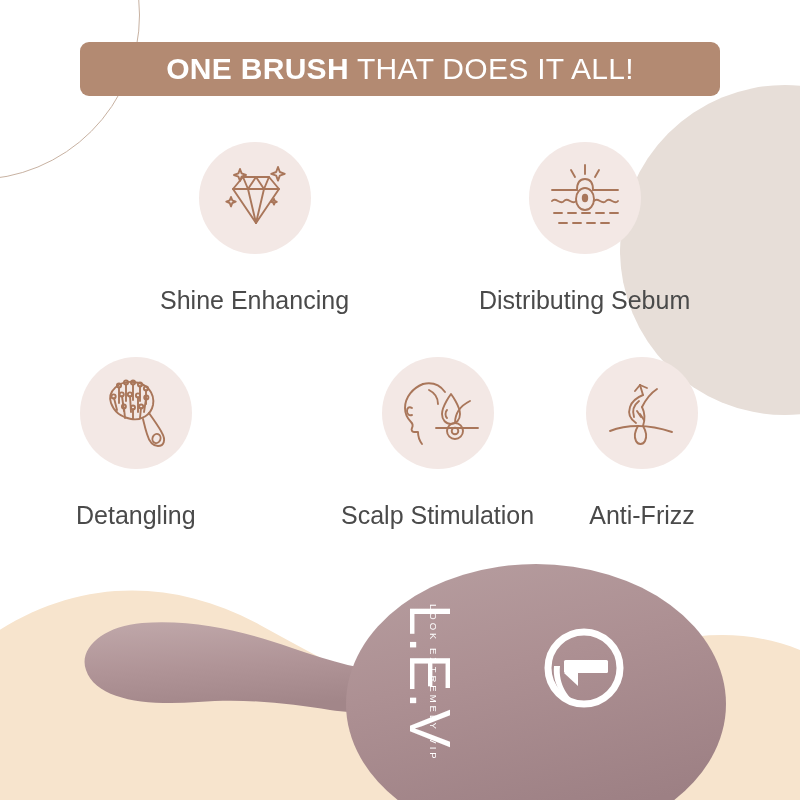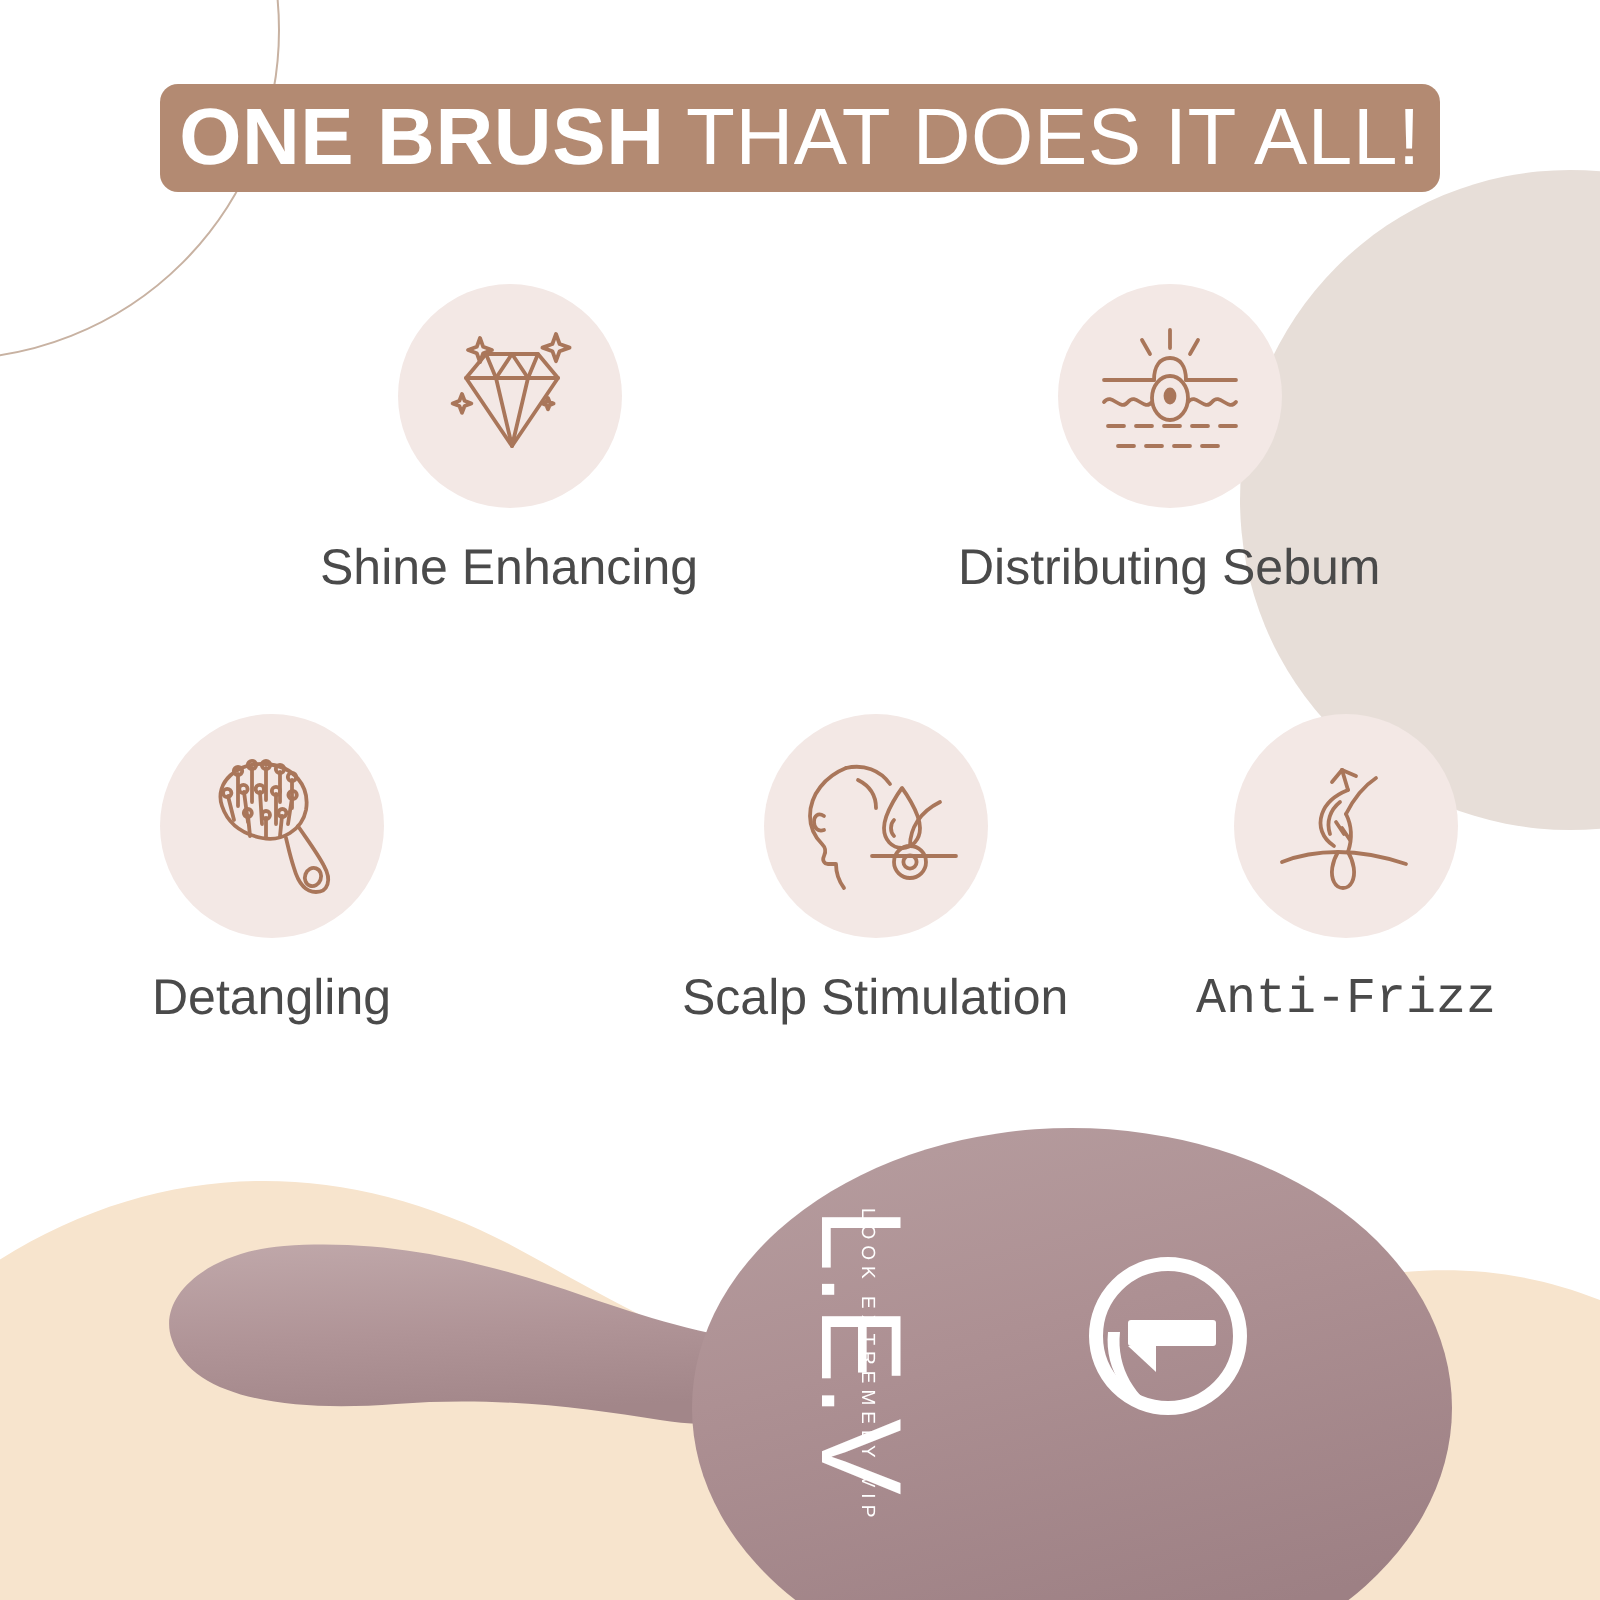--- a/index.html
+++ b/index.html
@@ -46,21 +46,21 @@
     position:absolute;
     left:80px; top:42px;
     width:640px; height:54px;
     background:#b38a72;
     border-radius:9px;
     display:flex; align-items:center; justify-content:center;
     z-index:6;
   }
   .banner-text {
     color:#ffffff;
-    font-size:40px;
+    font-size:30px;
     letter-spacing:0.3px;
     white-space:nowrap;
     font-weight:300;
   }
   .banner-text .bold { font-weight:700; }
 
   
   .feature {
     position:absolute;
     z-index:5;
@@ -69,34 +69,34 @@
     align-items:center;
   }
   .icon-circle {
     width:112px; height:112px;
     border-radius:50%;
     background:#f3e8e5;
     display:flex; align-items:center; justify-content:center;
   }
   .icon-circle svg { display:block; }
   .feature-label {
-    margin-top:16px;
+    margin-top:32px;
     font-size:25px;
     color:#4a4a4a;
     white-space:nowrap;
     font-weight:400;
   }
 
   
   .f-shine  { left:160px; top:142px; }
   .f-sebum  { left:479px; top:142px;align-items:center; }
   
   .f-detangle { left:76px;  top:357px; }
   .f-scalp    { left:341px; top:357px;justify-content:space-between; }
-  .f-frizz    { left:598px; top:357px;font-family:Liberation Mono, monospace; }
+  .f-frizz    { left:586px; top:357px; }
 
   
   .brush-layer {
     position:absolute;
     left:0; top:520px;
     width:800px; height:300px;
     z-index:3;
   }
   .brush-layer svg { display:block; width:100%; height:100%; }
 

